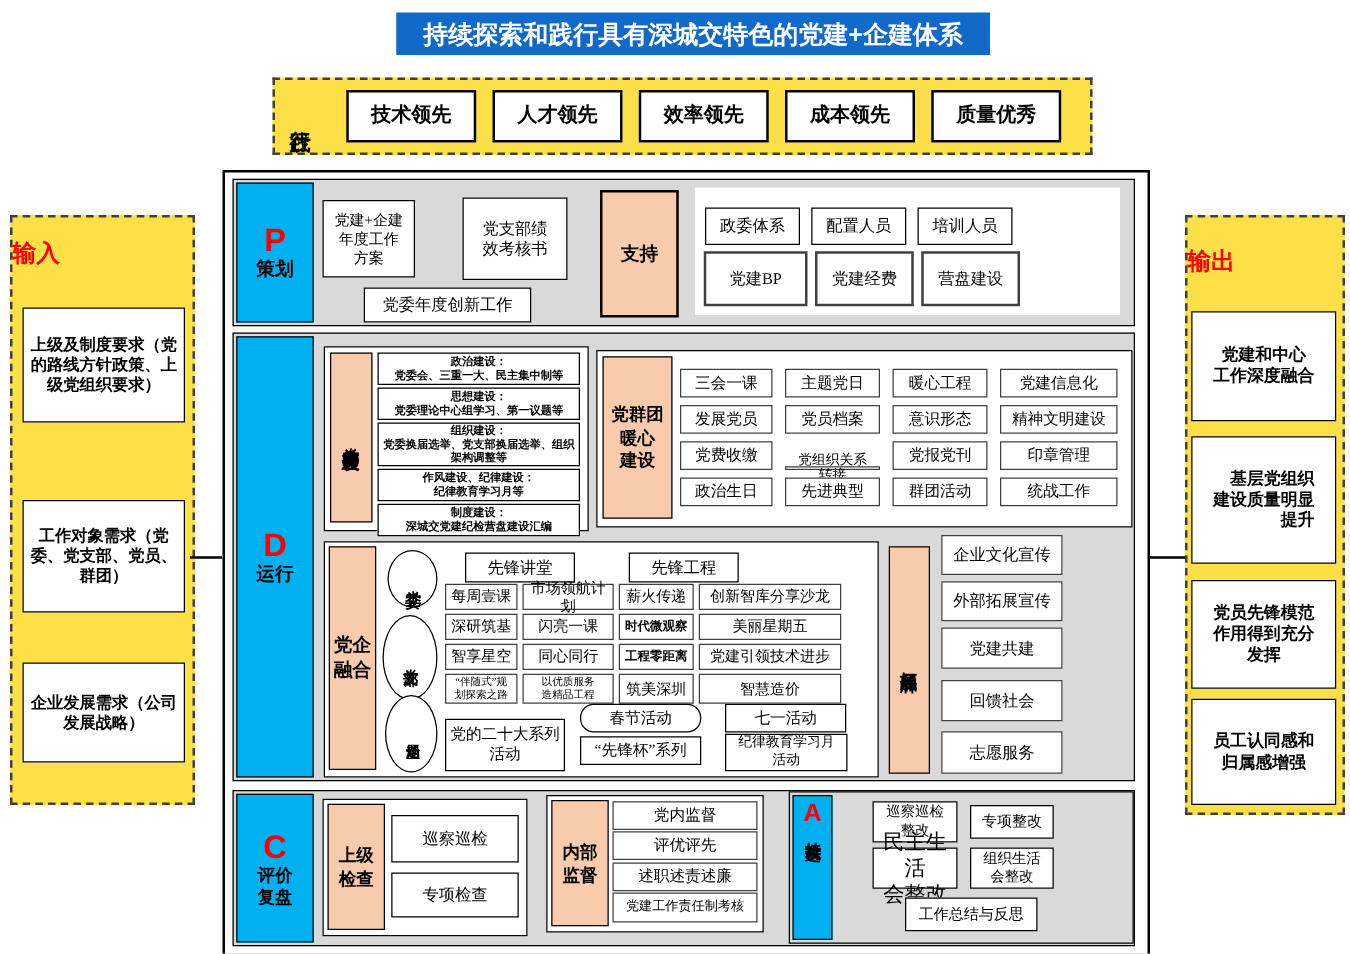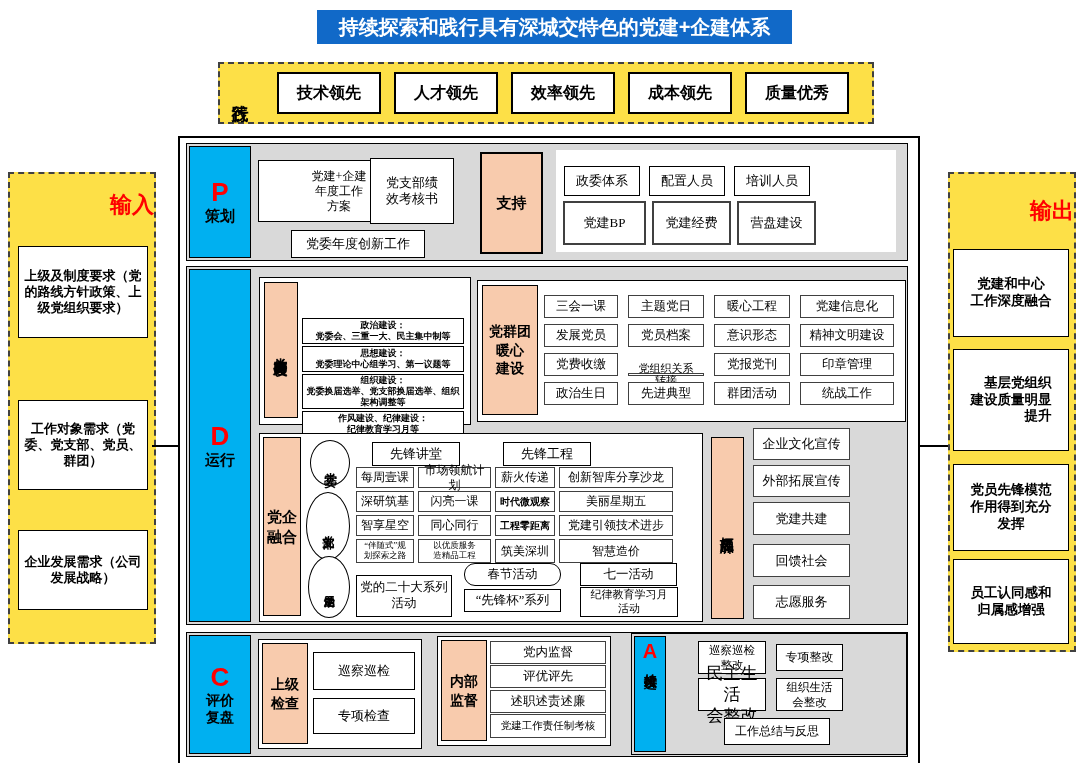--- a/index.html
+++ b/index.html
@@ -13,21 +13,21 @@
   .vtext{writing-mode:vertical-rl;text-orientation:upright;letter-spacing:1px;}
   .box{background:#fff;border:1.5px solid #000;display:flex;align-items:center;justify-content:center;text-align:center;line-height:1.25;}
   .gbox{background:#fff;border:1.5px solid #404040;display:flex;align-items:center;justify-content:center;text-align:center;line-height:1.2;}
   .peach{background:#F8CBAD;border:1px solid #000;}
   .band{background:#D9D9D9;border:1.5px solid #000;position:absolute;}
   .cyanbar{background:#00B0F0;border:1px solid #000;display:flex;flex-direction:column;align-items:center;justify-content:center;position:absolute;}
   .letter{color:#FF0000;font-weight:bold;font-size:26px;line-height:1;font-family:"Liberation Sans",sans-serif;}
   .barlabel{font-weight:bold;font-size:15px;margin-top:2px;line-height:1.15;text-align:center;}
   .dashed{border:2px dashed #404040;position:absolute;background:#fde047;}
   .banner{position:absolute;left:317px;top:10px;width:475px;height:34px;color:#fff;font-weight:bold;font-size:20px;display:flex;align-items:center;justify-content:center;}
-  .redtitle{color:#FF0000;font-weight:bold;font-size:22px;text-align:right;}
+  .redtitle{color:#FF0000;font-weight:bold;font-size:19px;text-align:left;}
   .ellipse{background:#fff;border:1.5px solid #000;border-radius:50%;display:flex;align-items:center;justify-content:center;position:absolute;}
   .conn{position:absolute;height:2px;background:#000;}
   .gridB{display:grid;grid-template-columns:74px 76px 76px 94px;column-gap:10px;grid-auto-rows:23px;row-gap:6px;position:absolute;}
   .gridC{display:grid;grid-template-columns:58px 73px 60px 114px;column-gap:4px;grid-template-rows:21px 21px 21px 24px;row-gap:3px;position:absolute;}
   .f13{font-size:13px;} .f125{font-size:12.5px;} .f12{font-size:12px;} .f11{font-size:11px;}
   .f10b{font-size:10px;font-weight:bold;} .f85{font-size:8.5px;line-height:1.15;} .f9{font-size:9px;line-height:1.25;}
 </style>
 </head>
 <body>
 
@@ -70,21 +70,21 @@
   <div class="conn" style="left:152px;top:445px;width:26px;"></div>
   <div class="conn" style="left:916px;top:445px;width:32px;"></div>
 
   <div class="abs" style="left:178px;top:136px;width:738px;height:625px;border:2px solid #000;background:#fff;">
 
     <div class="band" style="left:6px;top:5px;width:720px;height:116px;">
       <div class="cyanbar" style="left:2px;top:2px;bottom:2px;width:60px;">
         <div class="letter">P</div>
         <div class="barlabel">策划</div>
       </div>
-      <div class="abs box serif pre" style="left:71px;top:16px;width:72px;height:60px;font-size:12px;padding-left:44px;">党建+企建
+      <div class="abs box serif pre" style="left:71px;top:16px;width:72px;height:60px;font-size:12px;">党建+企建
 年度工作
 方案</div>
       <div class="abs box serif pre" style="left:183px;top:14px;width:82px;height:64px;font-size:13px;">党支部绩
 效考核书</div>
       <div class="abs box serif" style="left:104px;top:86px;width:132px;height:26px;font-size:13px;">党委年度创新工作</div>
       <div class="abs peach flexc bold" style="left:293px;top:8px;width:59px;height:98px;font-size:15px;border-width:2px;">支持</div>
       <div class="abs" style="left:369px;top:6px;width:340px;height:102px;background:#fff;">
         <div class="abs" style="left:8px;top:16px;display:flex;gap:9px;">
           <div class="box serif f13" style="width:74px;height:28px;">政委体系</div>
           <div class="box serif f13" style="width:74px;height:28px;">配置人员</div>
@@ -100,21 +100,21 @@
 
     <div class="band" style="left:6px;top:128px;width:720px;height:357px;">
       <div class="cyanbar" style="left:2px;top:2px;bottom:2px;width:60px;">
         <div class="letter">D</div>
         <div class="barlabel">运行</div>
       </div>
 
       <div class="abs" style="left:72px;top:10px;width:210px;height:146px;background:#fff;border:1.5px solid #000;">
         <div class="abs peach flexc vtext bold" style="left:4px;top:4px;width:32px;height:134px;font-size:14px;">党的自身建设</div>
         <div class="abs" style="left:42px;top:4px;width:162px;display:flex;flex-direction:column;gap:2px;">
-          <div class="box serif bold pre f9" style="height:24px;margin-top:36px;">政治建设：
+          <div class="box serif bold pre f9" style="height:24px;">政治建设：
 党委会、三重一大、民主集中制等</div>
           <div class="box serif bold pre f9" style="height:24px;">思想建设：
 党委理论中心组学习、第一议题等</div>
           <div class="box serif bold pre f9" style="height:33px;">组织建设：
 党委换届选举、党支部换届选举、组织架构调整等</div>
           <div class="box serif bold pre f9" style="height:24px;">作风建设、纪律建设：
 纪律教育学习月等</div>
           <div class="box serif bold pre f9" style="height:24px;">制度建设：
 深城交党建纪检营盘建设汇编</div>
         </div>

